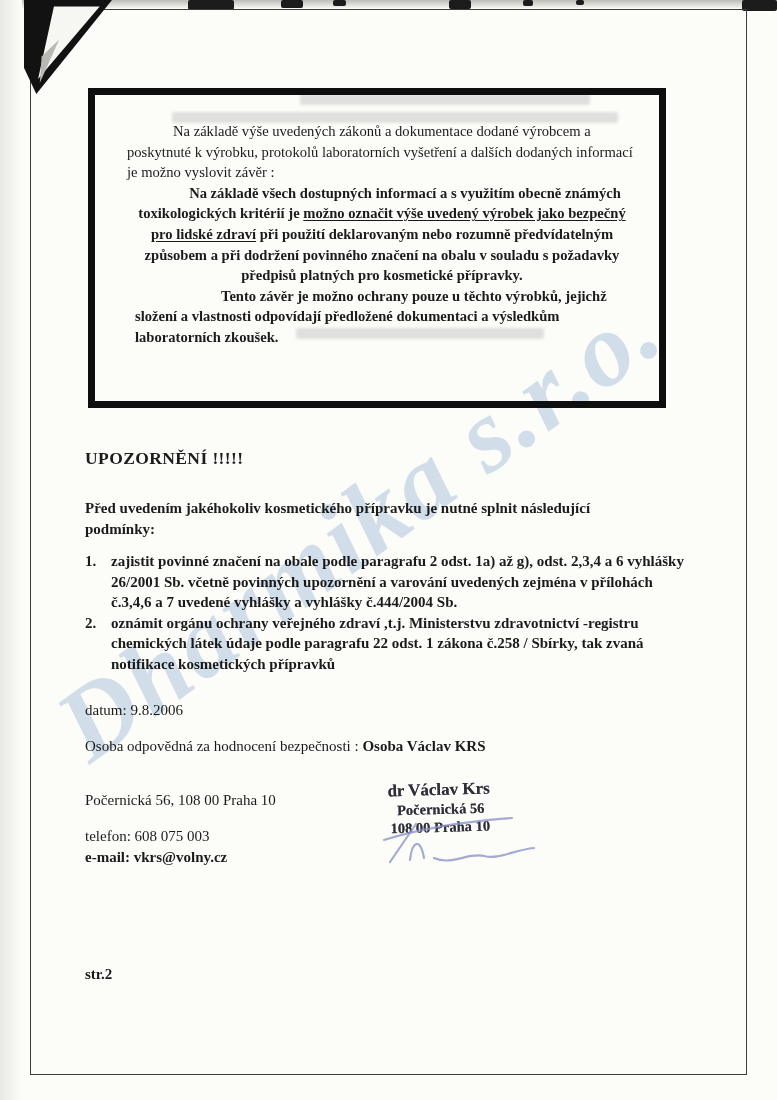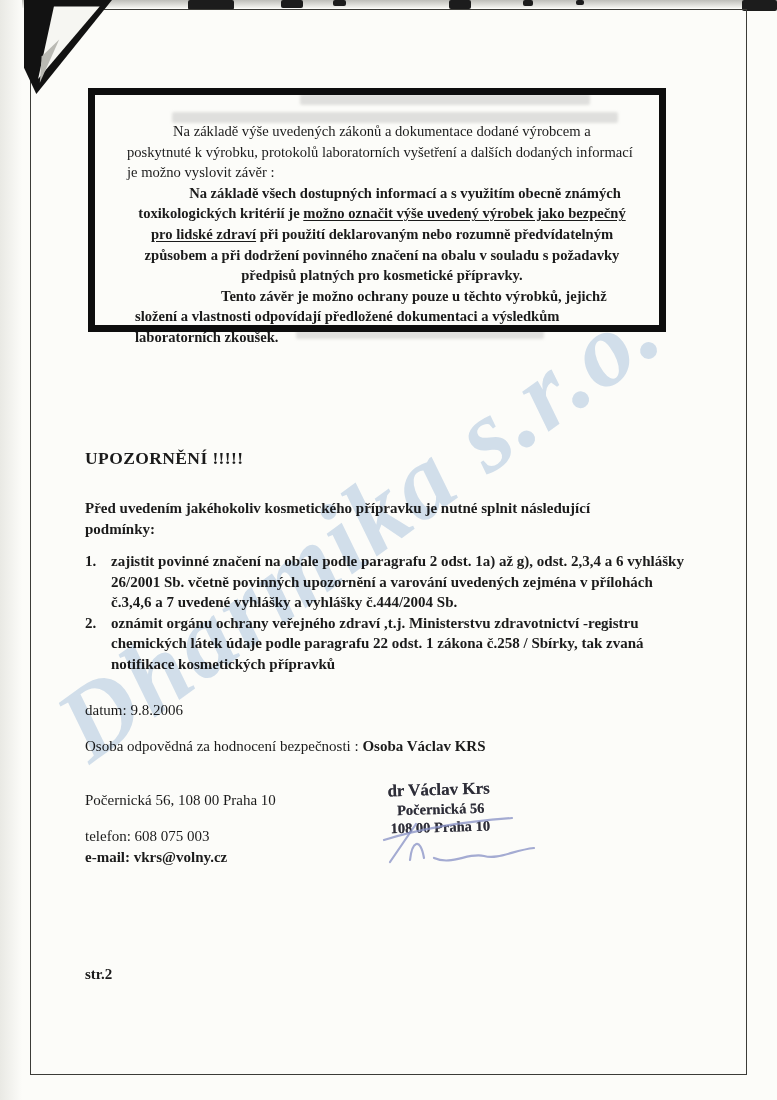--- a/index.html
+++ b/index.html
@@ -19,21 +19,21 @@
     border:1.4px solid #3c3c38;pointer-events:none;}
   
   .fold{position:absolute;left:24px;top:0;width:88px;height:94px;}
   .fold .f1{position:absolute;inset:0;background:#121212;
     clip-path:polygon(0 0,100% 0,14% 100%,0 72%);}
   .fold .f2{position:absolute;inset:0;background:#f6f6f2;
     clip-path:polygon(34% 7%,86% 7%,16% 84%);}
   .fold .f3{position:absolute;inset:0;background:#b9b9b3;
     clip-path:polygon(20% 60%,40% 42%,18% 88%);}
   
-  .notice-box{position:absolute;left:88px;top:88px;width:578px;height:244px;
+  .notice-box{position:absolute;left:88px;top:88px;width:578px;height:320px;
     border:7px solid #0e0e0e;box-sizing:border-box;
     padding:26px 22px 0 32px;background:transparent;}
   .notice-box p{margin:0;font-size:14.6px;line-height:20.6px;}
   .p1{text-indent:46px;}
   .p2{font-weight:bold;text-indent:46px;text-align:center;}
   .p3{font-weight:bold;text-indent:86px;padding-left:8px;}
   .u{text-decoration:underline;text-underline-offset:2px;}
   
   .ghost{position:absolute;background:rgba(125,125,122,.22);
     filter:blur(1.6px);border-radius:2px;pointer-events:none;}

